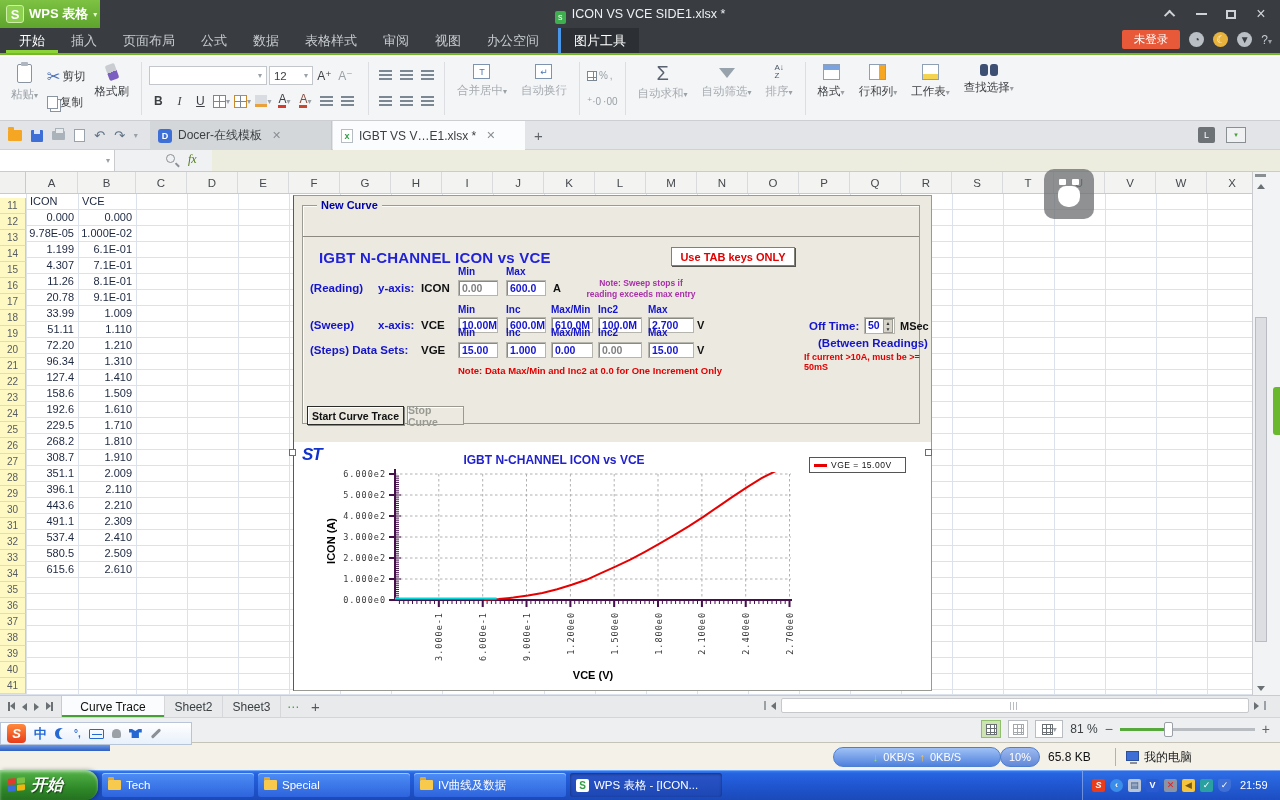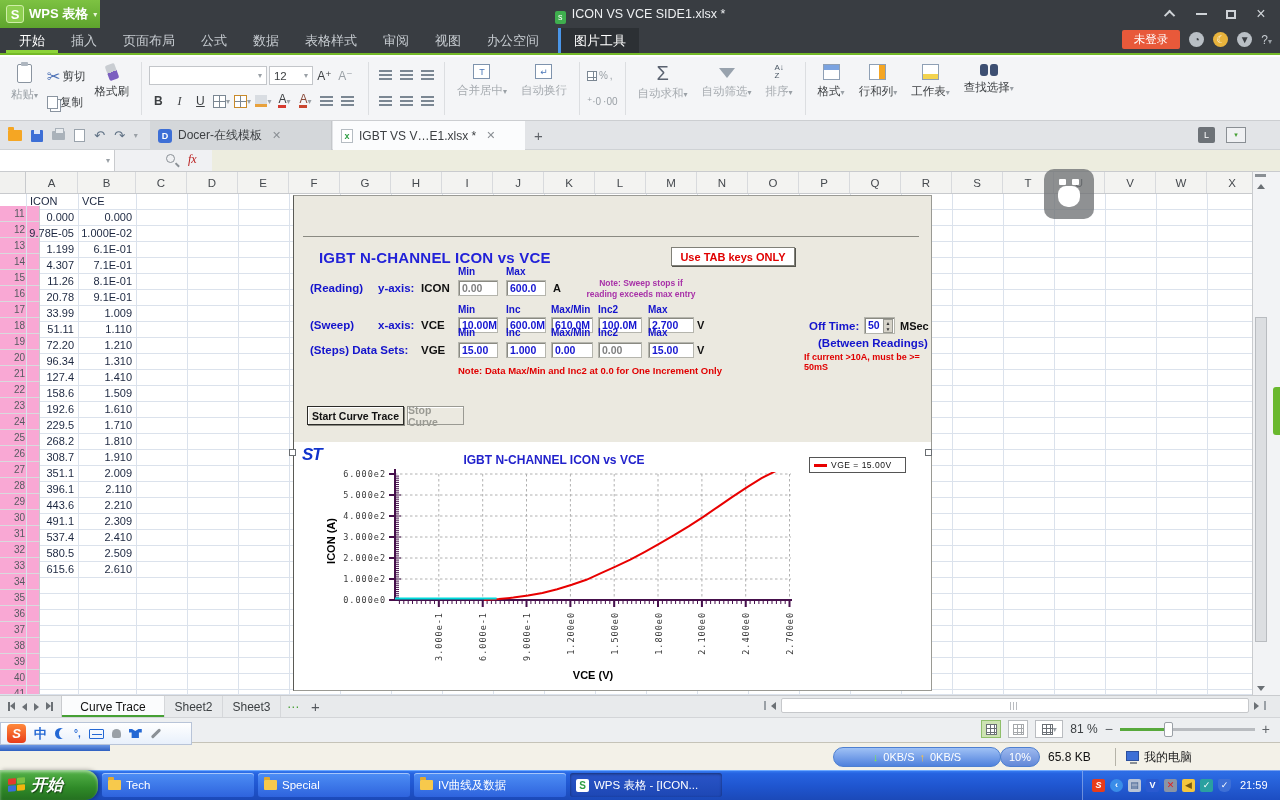--- a/index.html
+++ b/index.html
@@ -74,30 +74,30 @@
 .dico{width:14px;height:14px;border-radius:3px;background:#3d6fd6;color:#fff;font-size:9px;font-weight:bold;display:flex;align-items:center;justify-content:center}
 .xico{width:12px;height:14px;background:#fff;border:1px solid #b5bcc2;color:#2f9e44;font-size:9px;font-weight:bold;display:flex;align-items:center;justify-content:center}
 .plus{color:#5f6368;font-size:15px}
 .dribtn{width:17px;height:16px;background:#6d7277;border-radius:2px;color:#fff;font-size:9px;display:flex;align-items:center;justify-content:center}
 
 #fbar{left:0;top:150px;width:1280px;height:22px;background:#f0f1f3;border-bottom:1px solid #c9cbce}
 .namebox{left:0;top:0;width:115px;height:21px;background:#fff;border-right:1px solid #c9cbce;display:flex;align-items:center;justify-content:flex-end;padding-right:4px}
 .nbcaret{font-size:8px;color:#9aa0a6}
 .mag{left:166px;top:4px;width:9px;height:9px;border:1.5px solid #8a9096;border-radius:50%}
 .mag::after{content:"";position:absolute;left:8px;top:9px;width:5px;height:1.5px;background:#8a9096;transform:rotate(45deg)}
-.fx{left:188px;top:2px;font-size:12px;font-style:italic;color:#b91c1c;font-family:"Liberation Serif",serif}
+.fx{left:188px;top:2px;font-size:12px;font-style:italic;color:#4d7c0f;font-family:"Liberation Serif",serif}
 .finput{left:212px;top:0;width:1068px;height:21px;background:#ededdf}
 
 #sheet{left:0;top:172px;width:1280px;height:523px;background:#f2f3f5}
 #sheetgrid{left:0;top:0;width:1252px;height:523px;background:#fff;overflow:hidden}
 .chead{height:22px;background:#f3f3f1;border-bottom:1px solid #c8cacd;display:flex}
 .ch{border-right:1px solid #d8dadd;font-size:11.5px;color:#45494e;display:flex;align-items:center;justify-content:center;flex:none}
 .corner{width:26px;background:#f1f1ef;border-right:1px solid #c8cacd}
 .grow{position:absolute;left:0;width:1252px;height:16px;border-bottom:1px solid #dbe2ec}
-.rn{position:absolute;left:0;top:12px;width:40px;height:16px;background:#f9a8d4;border-right:1px solid #c8cacd;border-bottom:1px solid #d8dadd;font-size:10px;color:#565b61;display:flex;align-items:center;justify-content:center}
+.rn{position:absolute;left:0;top:4px;width:26px;height:16px;background:#fef9c3;border-right:1px solid #c8cacd;border-bottom:1px solid #d8dadd;font-size:10px;color:#565b61;display:flex;align-items:center;justify-content:center}
 .cA{position:absolute;left:26px;top:0;width:52px;height:16px;font-size:11px;color:#1c2740;text-align:right;padding:1px 4px 0 0}
 .cB{position:absolute;left:78px;top:0;width:58px;height:16px;font-size:11px;color:#1c2740;text-align:right;padding:1px 4px 0 0}
 .cA.hd,.cB.hd{text-align:left;padding-left:4px}
 .vline{position:absolute;top:22px;bottom:0;width:1px;background:#dbe2ec}
 
 #vscroll{left:1252px;top:172px;width:16px;height:523px;background:#f2f3f5;border-left:1px solid #c9cbce}
 .vsplit{left:2px;top:2px;width:11px;height:3px;background:#8a8f94}
 .varr{left:4px;width:0;height:0;border-left:4px solid transparent;border-right:4px solid transparent}
 .vthumb{left:2px;top:145px;width:12px;height:325px;background:#dcdee1;border:1px solid #b9bcc0}
 #greentab{left:1273px;top:387px;width:7px;height:48px;background:#6ab82e;border-radius:3px 0 0 3px}
@@ -645,20 +645,23 @@
         <div class="vline" style="left:1054px"></div>
         <div class="vline" style="left:1105px"></div>
         <div class="vline" style="left:1156px"></div>
         <div class="vline" style="left:1207px"></div>
         <div class="vline" style="left:26px"></div>
       </div>
   </div>
 </div>
 
 <div id="pic" class="ab">
+  <div class="gbox ab">
+    <span class="gboxlbl ab" style="top:-7px">New Curve</span>
+  </div>
   <div class="tabline ab"></div>
   <div class="cthead ab">IGBT N-CHANNEL ICON vs VCE</div>
   <div class="usetab ab">Use TAB keys ONLY</div>
   <div id="ctform">
       <div class="cap" style="left:16px;top:86px">(Reading)</div>
       <div class="cap" style="left:84px;top:86px">y-axis:</div>
       <div class="cap blk" style="left:127px;top:86px">ICON</div>
       <div class="flab" style="left:164px;top:70px">Min</div>
       <div class="flab" style="left:212px;top:70px">Max</div>
       <div class="fld muted" style="left:164px;top:84px;width:40px">0.00</div>

